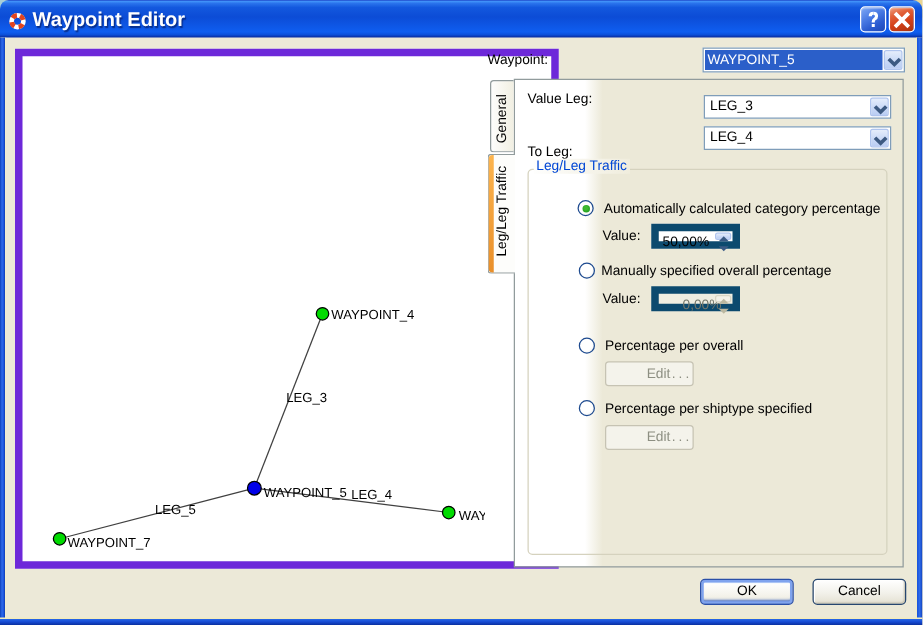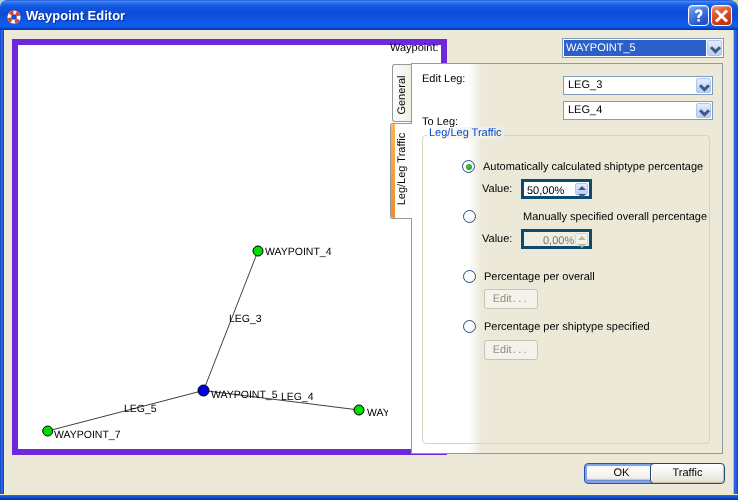--- a/index.html
+++ b/index.html
@@ -15,21 +15,21 @@
   #titlebar{left:0;top:0;width:738px;height:30px;border-radius:7px 8px 0 0;
     background:linear-gradient(180deg,#1E45C8 0%,#3F90F8 4%,#2A73EC 9%,#1358DE 20%,
       #0C4CD6 45%,#0E57E6 70%,#0F5EF0 85%,#0C4FD8 93%,#0A37B2 97%,#0930A5 100%);}
   #bleft{left:0;top:30px;width:4px;height:465px;
     background:linear-gradient(90deg,#0E3FBB 0%,#2E6BEA 40%,#1A52DC 80%,#0C38A8 100%);
     box-shadow:1px 0 0 rgba(248,240,200,0.55);}
   #bright{left:733px;top:30px;width:5px;height:465px;
     background:linear-gradient(270deg,#0E3FBB 0%,#2E6BEA 45%,#1A52DC 85%,#F2EBBD 92%,#F2EBBD 100%);}
   #bbottom{left:0;top:494px;width:738px;height:6px;
     background:linear-gradient(180deg,#F2EBBD 0%,#F2EBBD 14%,#2767E8 20%,#1549D2 60%,#0A2F9E 100%);}
-  #title{left:26px;top:8px;font-size:13px;font-weight:bold;color:#fff;
+  #title{left:26px;top:8px;font-size:16px;font-weight:bold;color:#fff;
     text-shadow:1px 1px 1px rgba(0,10,60,0.55);}
   .caps{top:5px;width:21px;height:21px;border-radius:4px;border:1px solid #fff;
     box-sizing:border-box;}
   #helpbtn{left:688px;background:linear-gradient(150deg,#7FA8F4 0%,#4A7BE4 40%,#2B5BD0 70%,#1E48B8 100%);box-shadow:inset 0 1px 1px rgba(255,255,255,0.4);}
   #closebtn{left:711px;background:linear-gradient(160deg,#EFA183 0%,#E2633B 28%,#D5421A 58%,#BC3812 85%,#A53009 100%);box-shadow:inset 0 1px 1px rgba(255,220,190,0.45);}
   
   #canvas{left:12px;top:39px;width:435px;height:416px;background:#fff;
     border:6px solid #6d28d9;box-sizing:border-box;}
   
   #lblWaypoint{left:390px;top:42px;}
@@ -70,47 +70,47 @@
     background:linear-gradient(90deg,#FEFEFD,#F0EDDD);white-space:nowrap;}
   .radio{width:13px;height:13px;border-radius:50%;border:1px solid #1D4A8F;
     background:radial-gradient(circle at 40% 35%,#FFFFFF 55%,#E9E9E9 100%);box-sizing:border-box;}
   .radio .dot{position:absolute;left:2.5px;top:2.5px;width:6px;height:6px;border-radius:50%;
     background:radial-gradient(circle at 45% 40%,#3FBA30 25%,#1E9C1E 78%);}
   #r1{left:462px;top:160px;}
   #r2{left:463px;top:210px;}
   #r3{left:463px;top:270px;}
   #r4{left:463px;top:320px;}
   #lr1{left:483px;top:161px;}
-  #lr2{left:481px;top:211px;margin-left:42px;}
+  #lr2{left:481px;top:211px;}
   #lr3{left:484px;top:271px;}
   #lr4{left:484px;top:321px;}
   #lv1{left:482px;top:183px;}
   #lv2{left:482px;top:233px;}
   
-  .spin{box-sizing:border-box;border:3px solid #0c4a6e;background:#fff;}
+  .spin{box-sizing:border-box;border:6px solid #0c4a6e;background:#fff;}
   #spin1{left:521px;top:179px;width:71px;height:20px;}
   #spin2{left:521px;top:229px;width:71px;height:20px;background:#F0EEE1;}
   .spin .txt{position:absolute;left:3px;top:3px;font-size:11px;}
   #spin2 .txt{color:#73776B;padding-left:16px;}
   .spbtn{position:absolute;right:1px;top:1px;bottom:1px;width:13px;border-radius:2px;
     border:1px solid #AFC4EE;box-sizing:border-box;
     background:linear-gradient(180deg,#E5EDFB 0%,#CCDBF7 50%,#BACDF3 100%);}
   #spin2 .spbtn{border-color:#D9D6C4;background:#F4F2E8;}
   .spbtn svg{position:absolute;left:2px;}
   
-  .editbtn{width:54px;height:20px;border:1px solid #C6C3B3;border-radius:3px;
+  .editbtn{width:71px;height:20px;border:1px solid #C6C3B3;border-radius:3px;
     box-sizing:border-box;background:#F4F3EB;color:#8D8F82;font-size:11px;
-    text-align:center;line-height:18px;}
+    text-align:right;line-height:18px;}
   .editbtn .dots{letter-spacing:2.5px;margin-left:1px;}
   #edit1{left:484px;top:289px;}
   #edit2{left:484px;top:340px;}
   
   .btn{width:75px;height:21px;box-sizing:border-box;border-radius:3px;font-size:11px;
     text-align:center;line-height:19px;color:#000;}
-  #okbtn{left:584px;top:463px;border:1px solid #2A4FA8;border-radius:4px;
+  #okbtn{left:560px;top:463px;border:1px solid #2A4FA8;border-radius:4px;
     background:linear-gradient(180deg,#FFFFFF 10%,#F6F5EF 55%,#EFEDE2 85%,#E6E3D5 100%);
     box-shadow:inset 0 0 0 2px #7FA3EE,inset 0 2px 1px #AECAFB,inset 0 -3px 2px #4A6FC4;}
   #cancelbtn{left:650px;top:463px;border-radius:4px;border:1px solid #274770;
     background:linear-gradient(180deg,#FFFFFF,#F2F1EA 55%,#E7E4D7 90%,#DAD6C7);
     box-shadow:inset -1px -1px 1px #C9C5B5,inset 1px 1px 0 #FFFFFF;}
 </style>
 </head>
 <body>
   <div id="bgtl" class="abs"></div>
   <div id="bgtr" class="abs"></div>
@@ -167,21 +167,21 @@
 
   <div id="pane" class="abs"></div>
   <div id="tabGeneral" class="abs tab">
     <span class="vtext">General</span>
   </div>
   <div id="tabLeg" class="abs tab">
     <div class="orange"></div>
     <span class="vtext">Leg/Leg Traffic</span>
   </div>
 
-  <div id="lblFrom" class="abs t11">Edit Leg:</div>
+  <div id="lblFrom" class="abs t11">Value Leg:</div>
   <div id="lblTo" class="abs t11">To Leg:</div>
   <div id="comboFrom" class="abs combo">
     <div class="cval t11">LEG_3</div>
     <div class="cbtn">
       <svg width="13" height="12">
         <path d="M2 3.2 L6.5 7.6 L11 3.2" fill="none" stroke="#3D5A82" stroke-width="2.9"></path>
       </svg>
     </div>
   </div>
   <div id="comboTo" class="abs combo">
@@ -192,21 +192,21 @@
       </svg>
     </div>
   </div>
 
   <div id="gbox" class="abs"></div>
   <div id="gboxTitle" class="abs">Leg/Leg Traffic</div>
 
   <div id="r1" class="abs radio">
     <div class="dot"></div>
   </div>
-  <div id="lr1" class="abs t11">Automatically calculated shiptype percentage</div>
+  <div id="lr1" class="abs t11">Automatically calculated category percentage</div>
   <div id="lv1" class="abs t11">Value:</div>
   <div id="spin1" class="abs spin">
     <div class="txt">50,00%</div>
     <div class="spbtn">
       <svg width="9" height="16">
         <polygon points="4,2 8,6 0,6" fill="#3A5A84"></polygon>
         <polygon points="0,10 8,10 4,14" fill="#3A5A84"></polygon>
       </svg>
     </div>
   </div>
@@ -226,13 +226,13 @@
 
   <div id="r3" class="abs radio"></div>
   <div id="lr3" class="abs t11">Percentage per overall</div>
   <div id="edit1" class="abs editbtn">Edit<span class="dots">...</span></div>
 
   <div id="r4" class="abs radio"></div>
   <div id="lr4" class="abs t11">Percentage per shiptype specified</div>
   <div id="edit2" class="abs editbtn">Edit<span class="dots">...</span></div>
 
   <div id="okbtn" class="abs btn">OK</div>
-  <div id="cancelbtn" class="abs btn">Traffic</div>
+  <div id="cancelbtn" class="abs btn">Cancel</div>
 
 </body></html>

